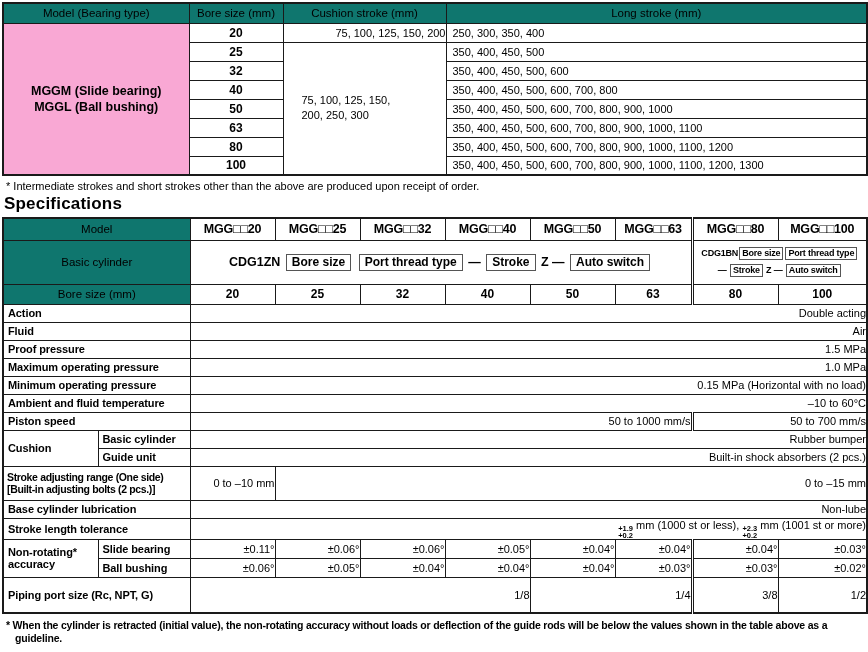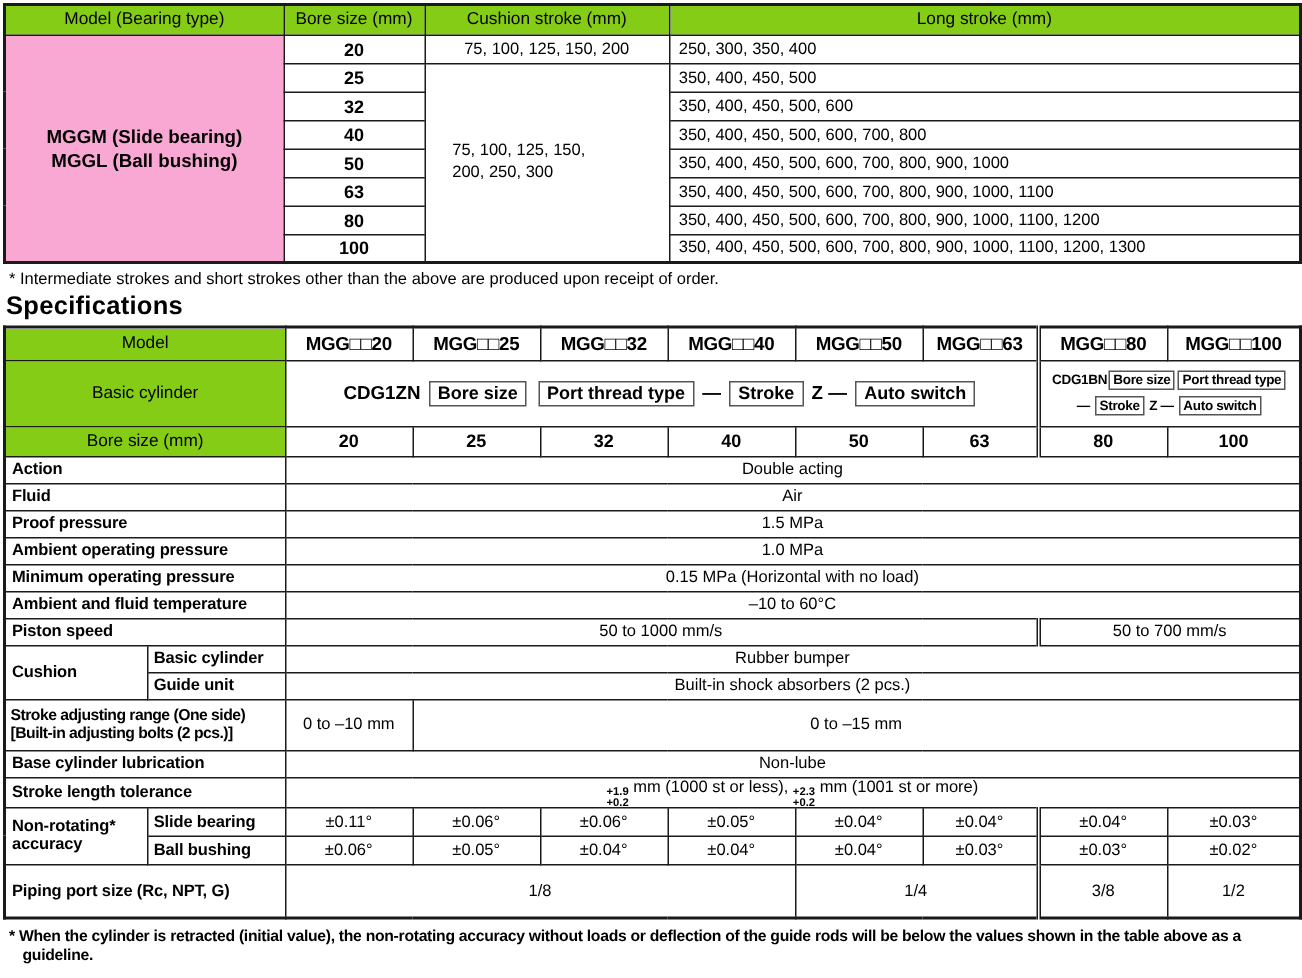--- a/index.html
+++ b/index.html
@@ -1,28 +1,28 @@
 <!DOCTYPE html>
 <html><head>
 <meta charset="utf-8">
 <style>
   html,body{margin:0;padding:0;background:#ffffff;}
   body{width:868px;height:652px;font-family:"Liberation Sans",sans-serif;color:#000;overflow:hidden;}
   .page{padding:2px 2px 0 2px;}
   .sec-title{font-size:17px;font-weight:bold;letter-spacing:0.2px;margin:2px 0 3px 2px;}
   table{border-collapse:collapse;table-layout:fixed;border:2px solid #1a1a1a;}
   td{border:1px solid #1a1a1a;overflow:hidden;white-space:nowrap;padding:0;font-size:11px;vertical-align:middle;}
-  .hdr{background:#84cc16;text-align:center;font-size:11.5px;}
+  .hdr{background:#0f766e;text-align:center;font-size:11.5px;}
   .graybg{background:#f9a8d4;}
   .bore{font-weight:bold;font-size:12px;text-align:center;}
   .modelcell{font-weight:bold;font-size:12.5px;text-align:center;line-height:16px;}
   .mgg{font-weight:bold;font-size:12.5px;text-align:center;letter-spacing:-0.2px;}
   .lbl{font-weight:bold;font-size:11px;text-align:left;padding:0 2px 0 4px;letter-spacing:-0.1px;}
   .lbl2{font-weight:bold;font-size:10.5px;text-align:left;padding:0 1px 0 3px;letter-spacing:-0.35px;line-height:12px;}
-  .val{text-align:center;font-size:11px;}
+  .val{text-align:right;font-size:11px;}
   .left{text-align:left;padding-left:6px;}
   .stdmerge{text-align:left;padding-left:18px;line-height:15px;}
   .hv{border-left:3px double #1a1a1a;}
   .note{font-size:11px;margin:4px 0 2px 4px;}
   .note2{font-size:10.5px;margin:5px 2px 0 4px;line-height:13px;padding-left:9px;text-indent:-9px;letter-spacing:-0.2px;font-weight:bold;}
   .box{display:inline-block;border:1.5px solid #555;background:#fff;padding:0 5px;margin:0 2px;font-weight:bold;font-size:12px;line-height:15px;vertical-align:middle;}
   .diag{font-weight:bold;font-size:12.5px;text-align:center;}
   .diag2{font-weight:bold;font-size:9px;text-align:center;line-height:17px;letter-spacing:-0.2px;}
   .diag2 .box{font-size:9px;padding:0 2px;margin:0 1px;border-width:1px;line-height:11px;}
   .tol{display:inline-flex;flex-direction:column;font-size:7.5px;line-height:7px;vertical-align:-2px;font-weight:bold;}
@@ -162,21 +162,21 @@
     </tr>
     <tr style="height:18px">
       <td class="lbl" colspan="2">Fluid</td>
       <td class="val" colspan="8">Air</td>
     </tr>
     <tr style="height:18px">
       <td class="lbl" colspan="2">Proof pressure</td>
       <td class="val" colspan="8">1.5 MPa</td>
     </tr>
     <tr style="height:18px">
-      <td class="lbl" colspan="2">Ambient operating pressure</td>
+      <td class="lbl" colspan="2">Maximum operating pressure</td>
       <td class="val" colspan="8">1.0 MPa</td>
     </tr>
     <tr style="height:18px">
       <td class="lbl" colspan="2">Minimum operating pressure</td>
       <td class="val" colspan="8">0.15 MPa (Horizontal with no load)</td>
     </tr>
     <tr style="height:18px">
       <td class="lbl" colspan="2">Ambient and fluid temperature</td>
       <td class="val" colspan="8">–10 to 60°C</td>
     </tr>

